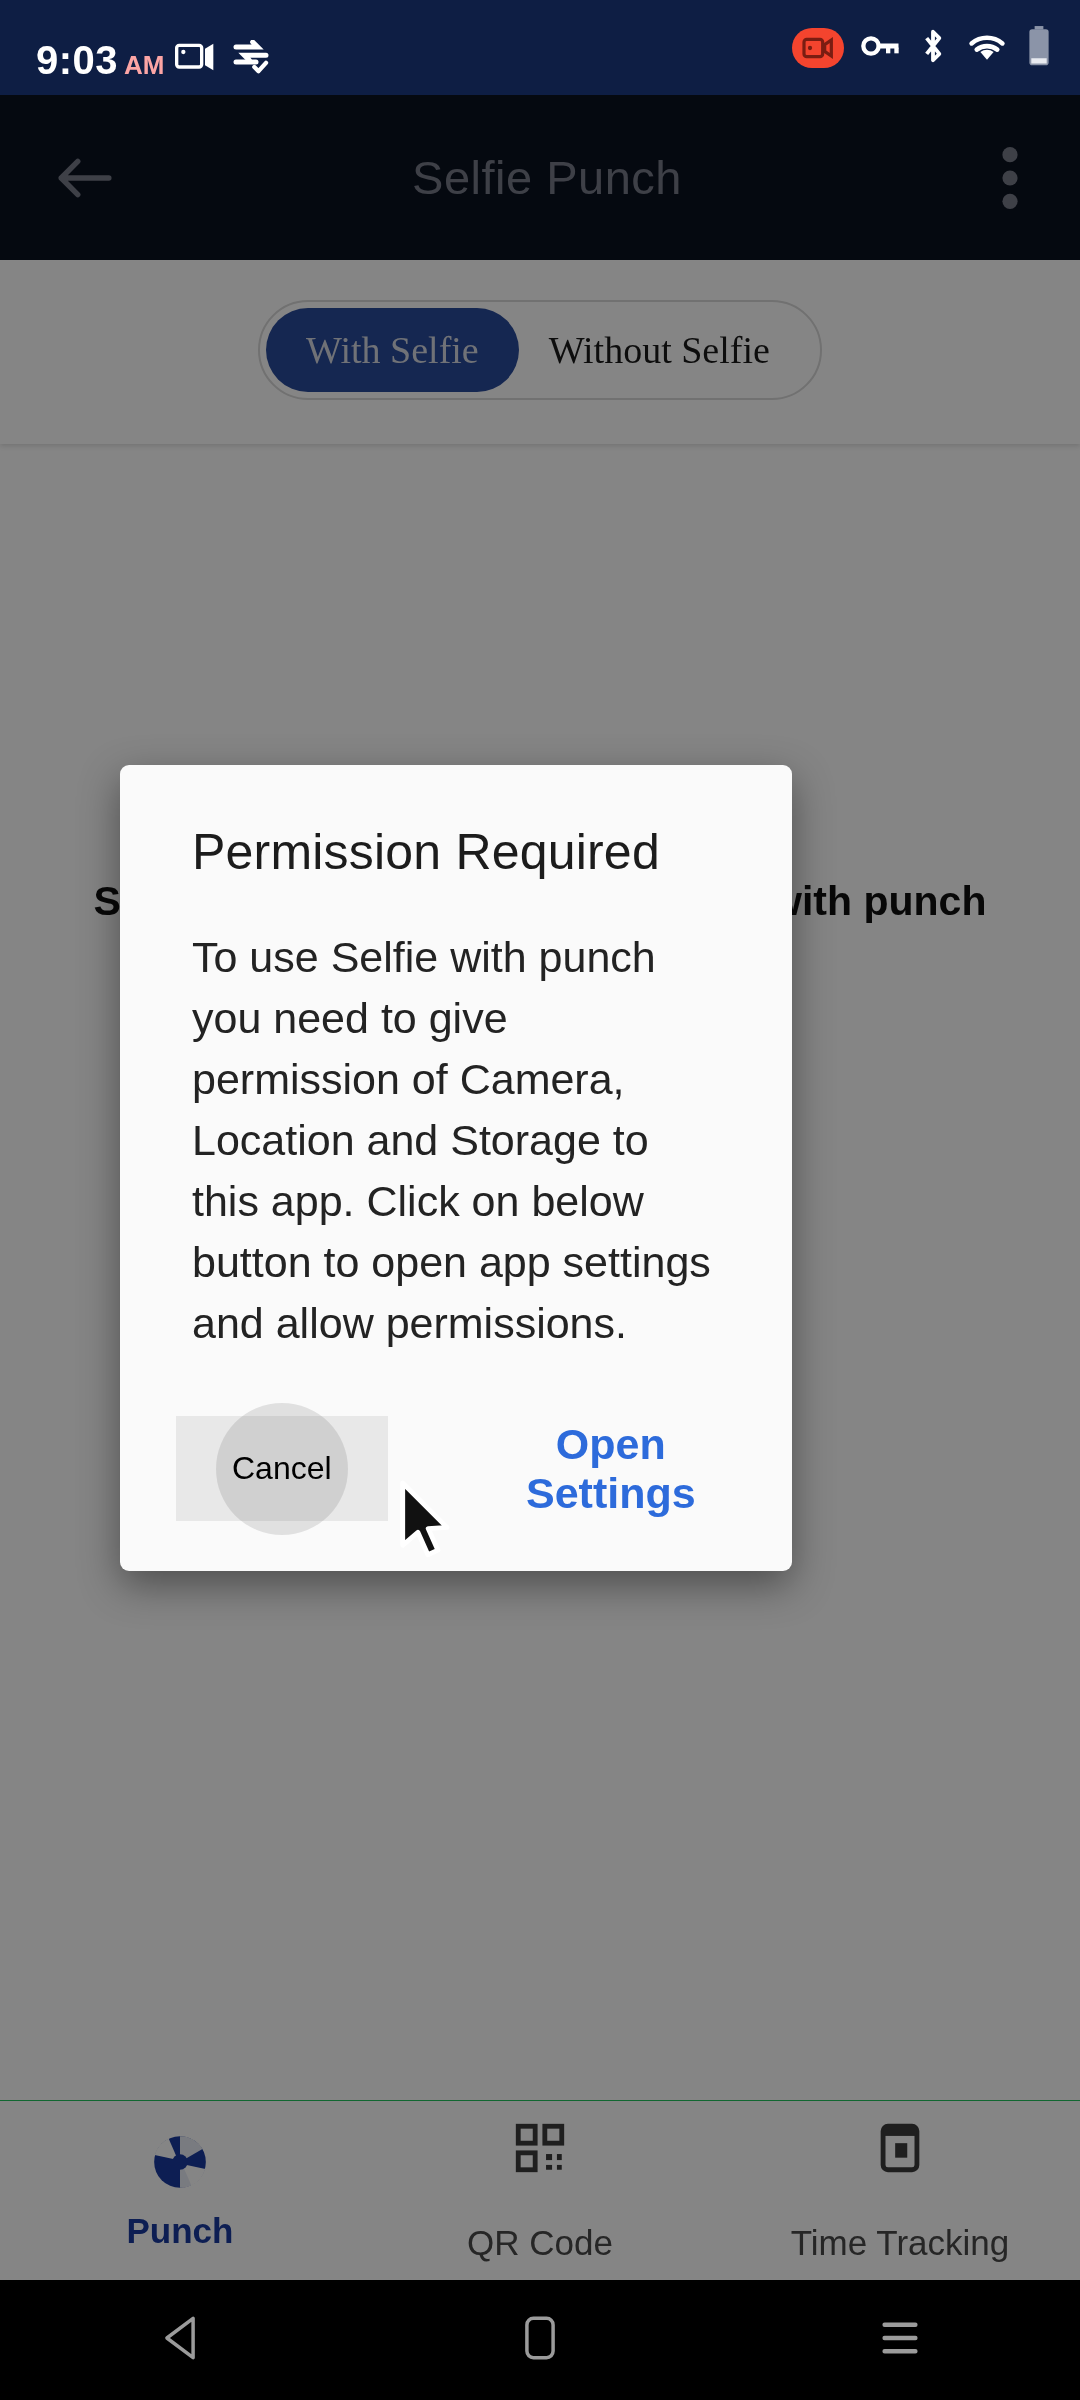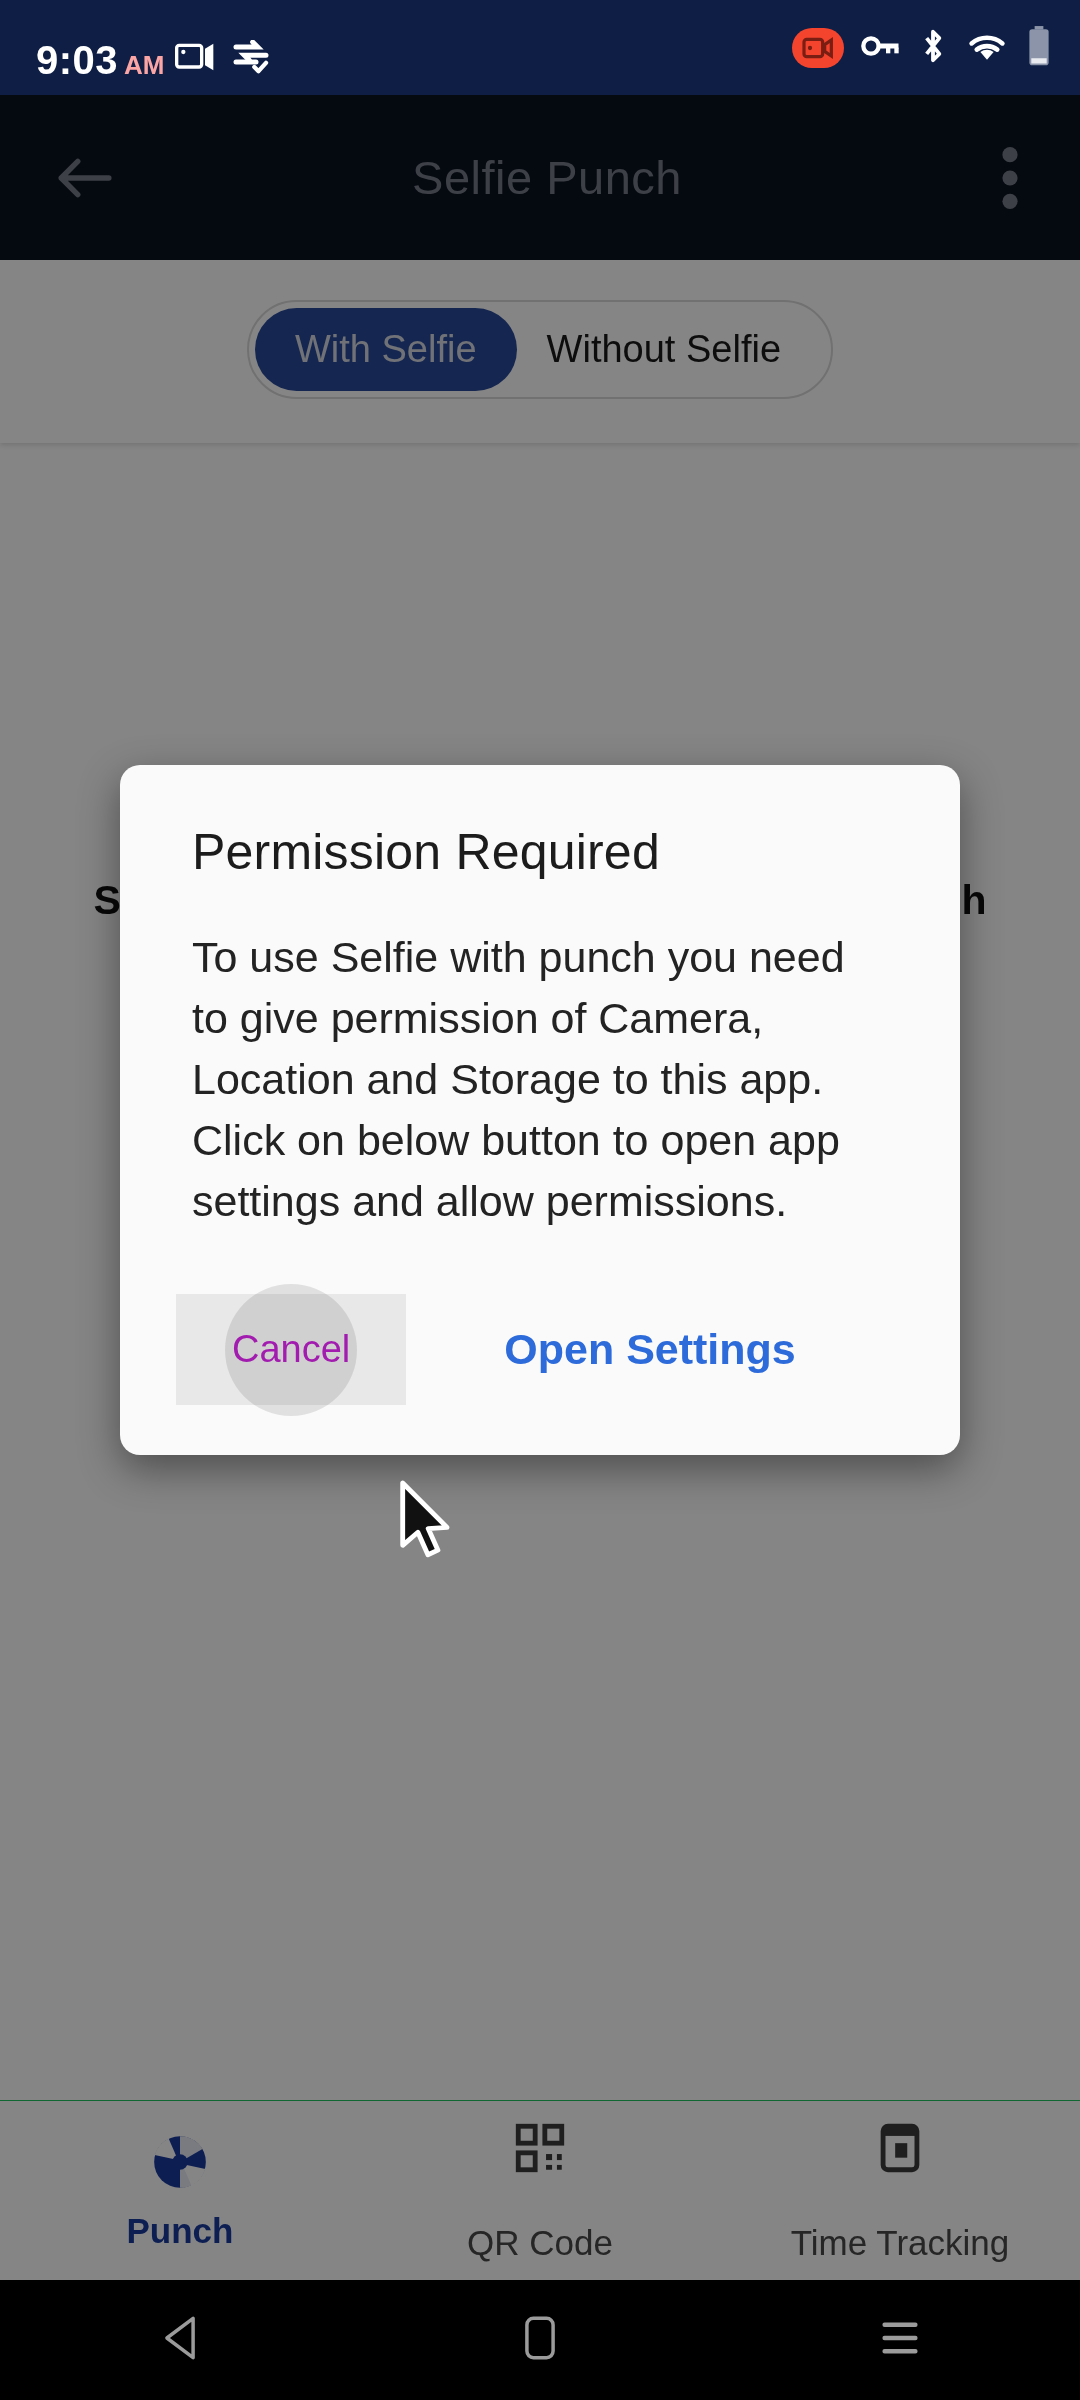--- a/index.html
+++ b/index.html
@@ -66,20 +66,21 @@
     background:#ffffff;
     display:flex; justify-content:center;
     box-shadow:0 2px 5px rgba(0,0,0,0.14);
   }
   #segment-control {
     display:flex; align-items:center;
     border:2px solid #d8d8d8;
     border-radius:60px;
     padding:6px;
     background:#ffffff;
+    font-family:Liberation Serif, serif;
   }
   .seg {
     padding:20px 40px;
     border-radius:60px;
     font-size:38px;
     white-space:nowrap;
   }
   .seg.active { background:#2a4b9b; color:#d7dbe4; }
   .seg.inactive { color:#1a1a1a; padding-left:30px; padding-right:44px; }
 
@@ -120,23 +121,23 @@
     position:absolute; top:95px; left:0;
     width:1080px; height:165px;
     background:rgba(0,0,0,0.22);
     z-index:7;
   }
 
   
   #dialog {
     position:absolute;
     left:120px; top:765px;
-    width:840px;
+    width:672px;
     background:#fafafa;
-    border-radius:20px;
+    border-radius:9px;
     box-shadow:0 14px 40px rgba(0,0,0,0.42);
     z-index:10;
     padding:58px 0 0;
   }
   #dialog-title {
     padding:0 72px;
     font-size:50px; color:#1c1c1c;
     letter-spacing:0.2px;
   }
   #dialog-body {
@@ -147,21 +148,21 @@
   #dialog-actions {
     display:flex; align-items:center;
     padding:62px 56px 50px;
     gap:22px;
   }
   #cancel-button {
     position:relative;
     background:#e8e8e8;
     border:none;
     padding:34px 56px;
-    font-size:38px; color:#a21caf;
+    font-size:32px; color:#000000;
     font-family:"Liberation Sans", sans-serif;
     cursor:pointer;
     overflow:visible;
   }
   #cancel-ripple {
     position:absolute;
     left:50%; top:50%;
     transform:translate(-50%,-50%);
     width:132px; height:132px;
     border-radius:50%;

